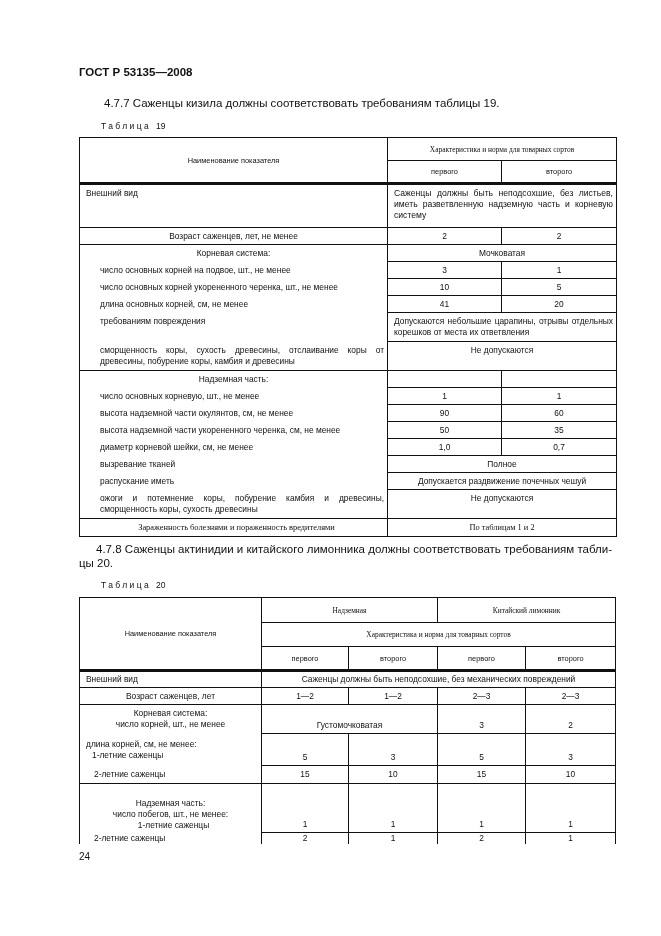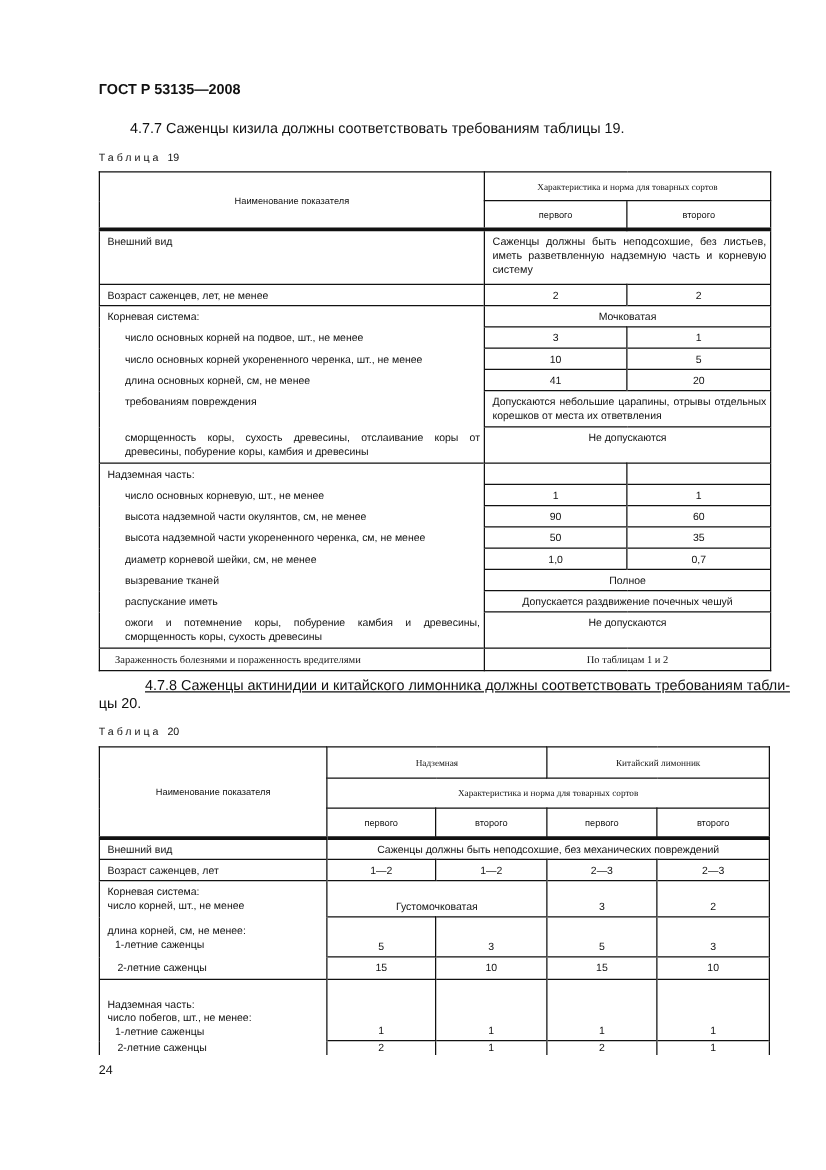--- a/index.html
+++ b/index.html
@@ -1,32 +1,32 @@
 <!DOCTYPE html>
 <html><head>
 <meta charset="utf-8">
 <style>
   html, body { margin:0; padding:0; background:#ffffff; }
   body { width:661px; height:936px; position:relative; overflow:hidden;
          font-family:"Liberation Sans", sans-serif; color:#111; }
   .abs { position:absolute; }
   .hdr { left:79px; top:66px; font-weight:bold; font-size:11.5px; }
   .para { font-size:11.5px; line-height:14px; }
-  .caption { font-size:8.5px; letter-spacing:2.4px; }
+  .caption { font-size:8.5px; letter-spacing:2.4px;margin-left:22px; }
   .caption span.num { letter-spacing:0; }
   .pagenum { left:79px; top:851px; font-size:10px; }
 
   table.t { position:absolute; border-collapse:collapse; table-layout:fixed; }
   table.t td { padding:0 6px; font-size:8.4px; line-height:11px; vertical-align:middle;
                border:0; }
   table.t .hd { font-size:7.4px; text-align:center; }
   .c { text-align:center; }
   .bl { border-left:1px solid #111 !important; }
   .br { border-right:1px solid #111 !important; }
-  .bt { border-top:1px solid #111 !important; }
+  .bt { border-top:1px solid #111 !important;text-align:center; }
   .bb { border-bottom:1px solid #111 !important;font-family:Liberation Serif, serif; }
   .btk { border-top:3px solid #111 !important; }
   .ind { padding-left:20px !important; }
   .ind2 { padding-left:14px !important; }
   .just { text-align:justify; }
 </style>
 </head>
 <body>
 
 <div class="abs hdr">ГОСТ Р 53135—2008</div>
@@ -130,21 +130,21 @@
     <td class="bl br ind just" style="vertical-align:top;padding-top:3px;padding-right:3px">ожоги и потемнение коры, побурение камбия и древесины, сморщенность коры, сухость древесины</td>
     <td colspan="2" class="bt br c" style="vertical-align:top;padding-top:3px">Не допускаются</td>
   </tr>
   <tr style="height:18px">
     <td class="bt bb bl br" style="padding-left:12px">Зараженность болезнями и пораженность вредителями</td>
     <td colspan="2" class="bt bb br c">По таблицам 1 и 2</td>
   </tr>
 </tbody>
   </table>
 
-<div class="abs para" style="left:116px;top:542px;text-decoration:underline;">4.7.8  Саженцы актинидии и китайского лимонника должны соответствовать требованиям табли-</div>
+<div class="abs para" style="left:96px;top:542px;">4.7.8  Саженцы актинидии и китайского лимонника должны соответствовать требованиям табли-</div>
 <div class="abs para" style="left:79px;top:556px;">цы 20.</div>
 
 <div class="abs caption" style="left:79px;top:580px;">
   <span>Таблица</span>
   <span class="num">20</span>
 </div>
 
 <table class="t" style="left:79px;top:597px;width:536px;">
   <colgroup>
       <col style="width:182px">

